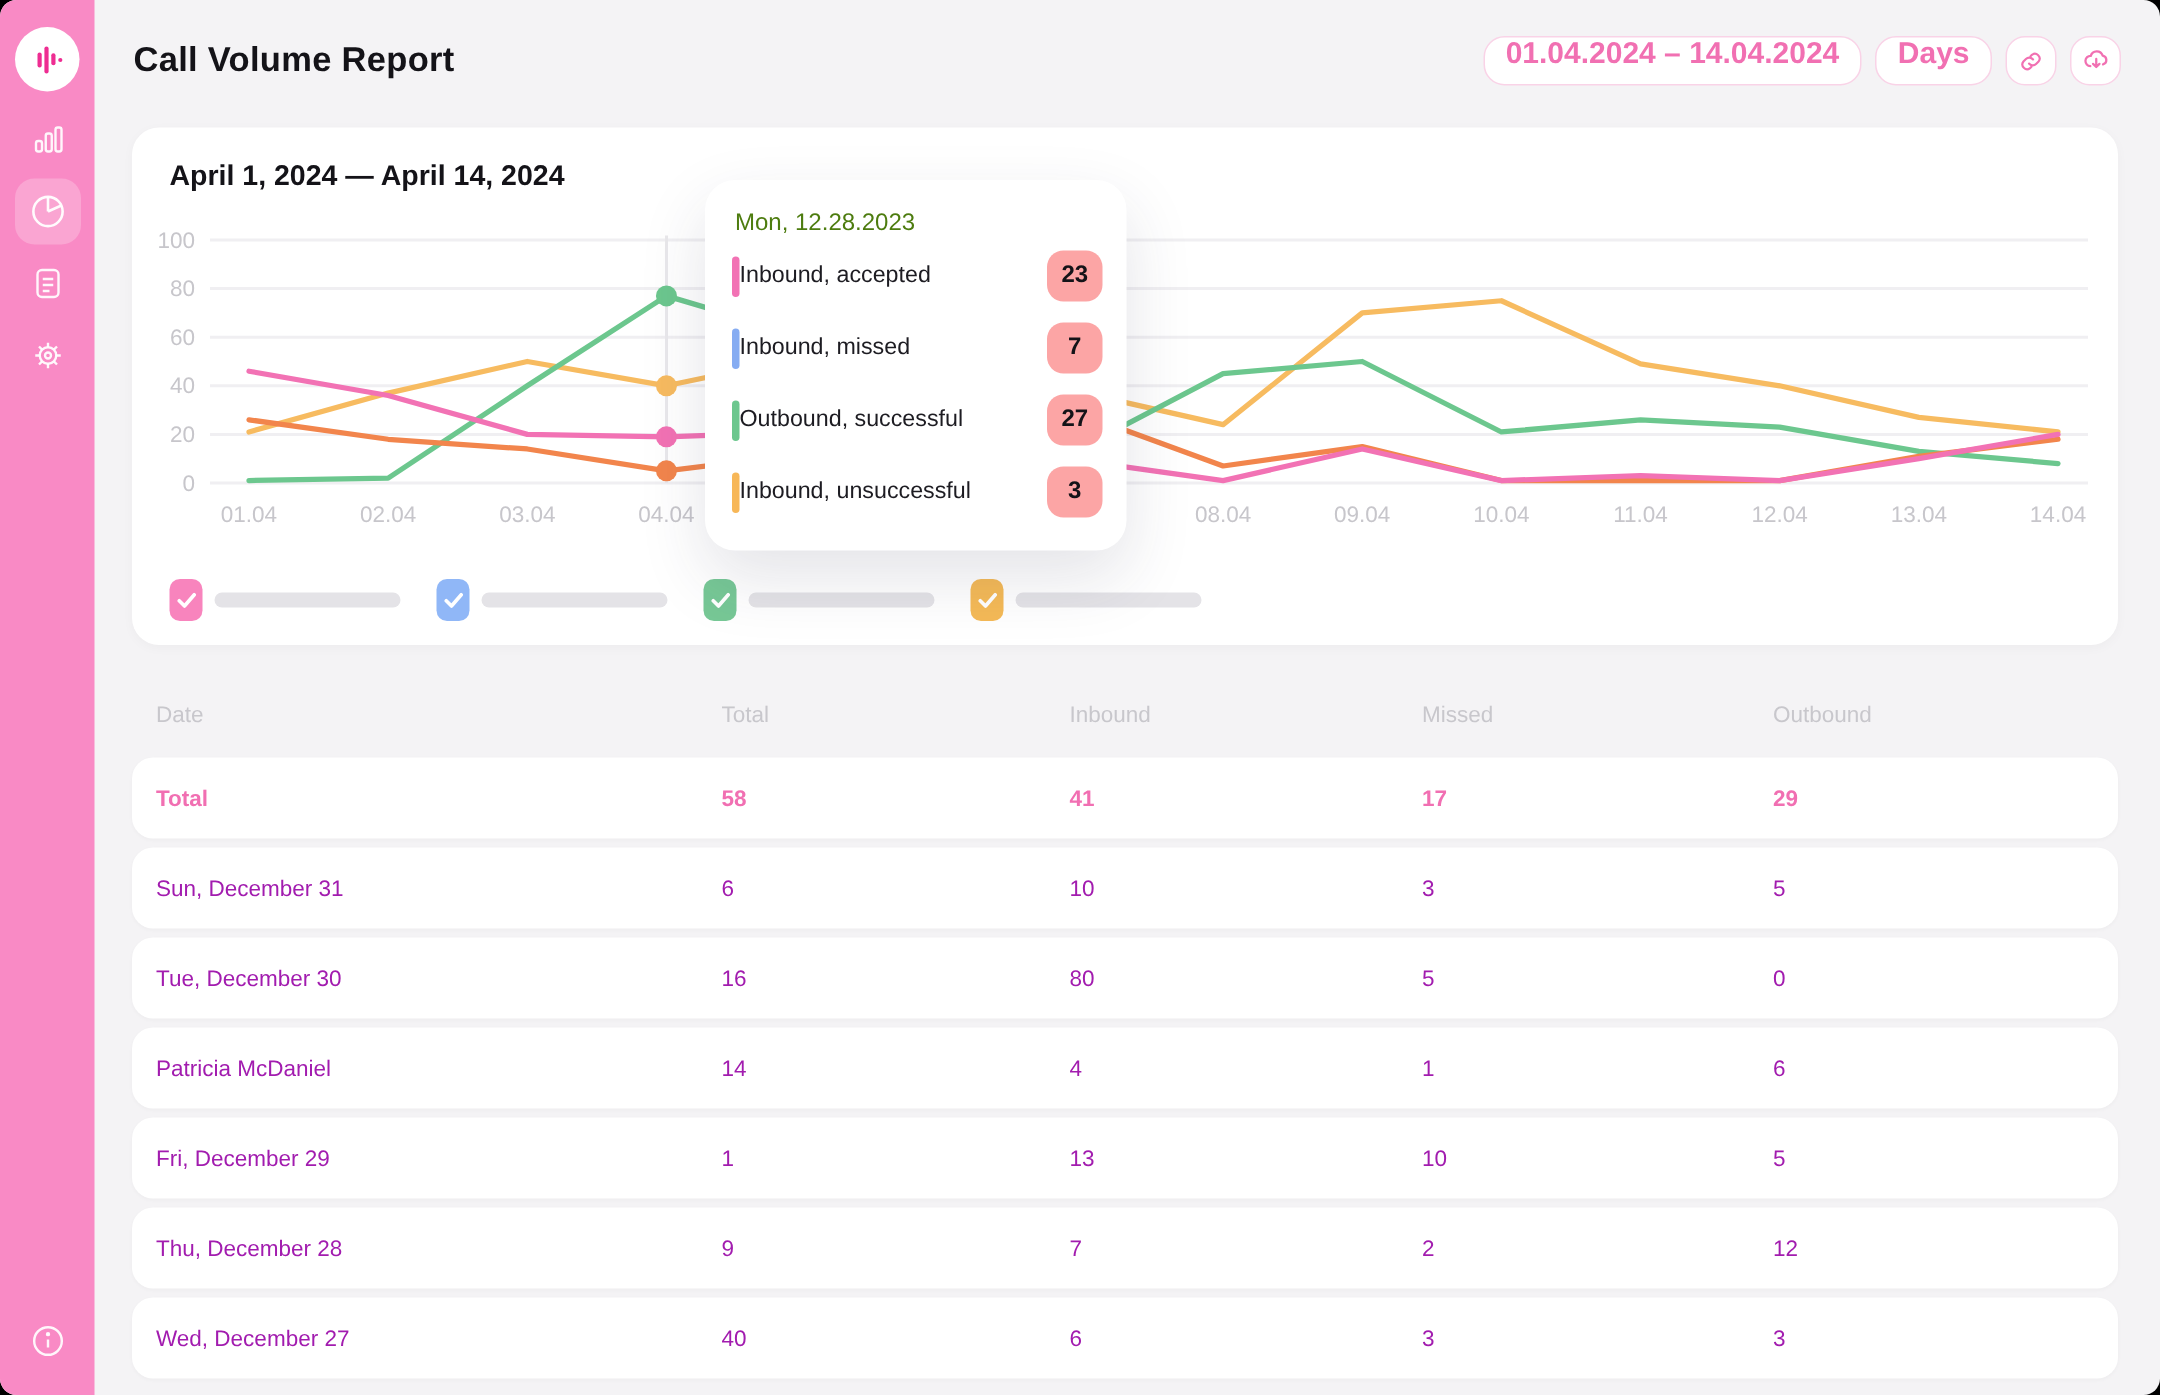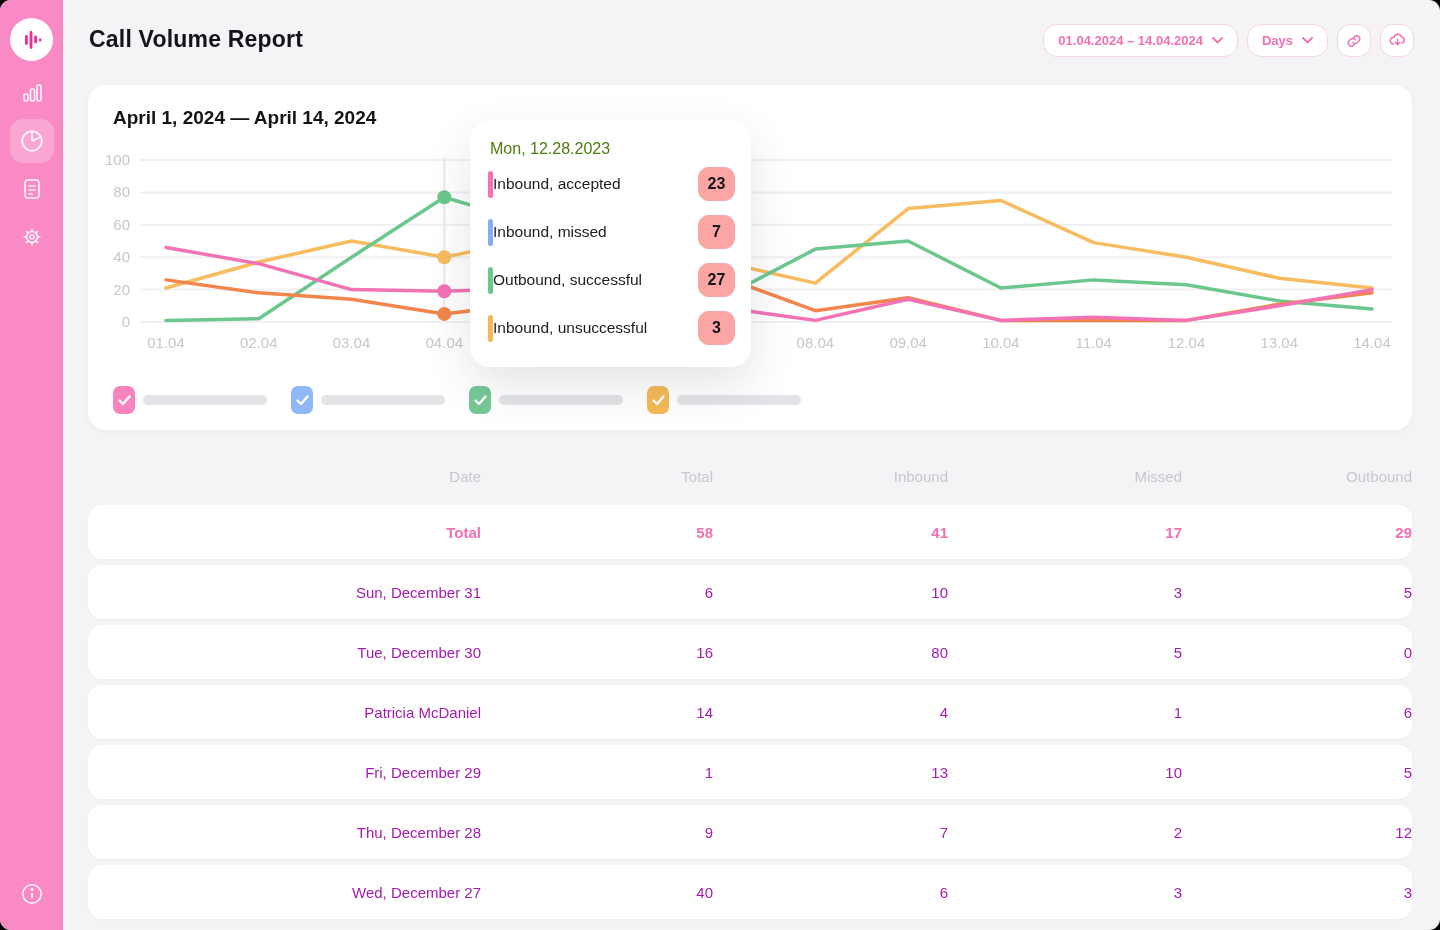--- a/index.html
+++ b/index.html
@@ -15,22 +15,22 @@
               justify-content:center; margin-top:4px; cursor:pointer; }
   .nav-item.active { background:#FAA5D2; }
   .sidebar .spacer { flex:1; }
   .sidebar svg { display:block; }
 
   
   .page-title { position:absolute; left:89px; top:26px; font-size:23px; font-weight:800;
                 color:#141318; letter-spacing:.2px; }
   .controls { position:absolute; right:26px; top:24px; display:flex; gap:9px; }
   .pill { height:33px; border-radius:14px; background:#fff; border:1.5px solid #F9D3E7;
-          color:#F170B2; font-weight:700; font-size:13px; display:flex; align-items:center;
-          gap:9px; padding:0 14px; cursor:pointer; font-family:inherit; }
+          color:#F170B2; font-weight:700; font-size:20px; display:flex; align-items:center;
+          gap:9px; padding:0 14px; cursor:pointer; font-family:inherit;flex-direction:column; }
   .iconbtn { width:34px; padding:0; justify-content:center; border-radius:13px; }
 
   
   .chart-card { position:absolute; left:88px; top:85px; width:1324px; height:345px;
                 background:#fff; border-radius:18px; box-shadow:0 2px 8px rgba(20,20,40,.03); }
   .chart-title { position:absolute; left:25px; top:22px; font-size:19px; font-weight:800; color:#141318; }
   #chart-svg { position:absolute; left:0; top:60px; }
 
   .legend { position:absolute; left:25px; top:301px; display:flex; gap:24px; }
   .legend-item { display:flex; align-items:center; }
@@ -46,21 +46,21 @@
   .trow-t { display:flex; align-items:center; height:48px; }
   .swatch { width:5px; height:27px; border-radius:3px; flex:none; }
   .t-label { font-size:15.5px; color:#1D1C22; }
   .t-badge { margin-left:auto; min-width:37px; height:34px; border-radius:11px; background:#fca5a5;
              font-weight:700; font-size:16px; color:#141318; display:flex; align-items:center;
              justify-content:center; padding:0 7px; }
 
   
   .table { position:absolute; left:88px; top:462px; width:1324px; }
   .grid { display:grid; grid-template-columns:377px 232px 235px 234px auto; align-items:center;
-          padding-left:16px;text-align:right; }
+          padding-left:16px; }
   .thead { height:28px; color:#C8C7CC; font-size:15px; margin-bottom:15px; }
   .trow { height:54px; background:#fff; border-radius:14px; margin-bottom:6px; font-size:15px;
           color:#a21caf; box-shadow:0 1px 3px rgba(20,20,40,.03); cursor:pointer; }
   .trow.total { color:#F16FB2; font-weight:700; cursor:default; }
 </style>
 </head>
 <body>
 
 <div class="window">
 

